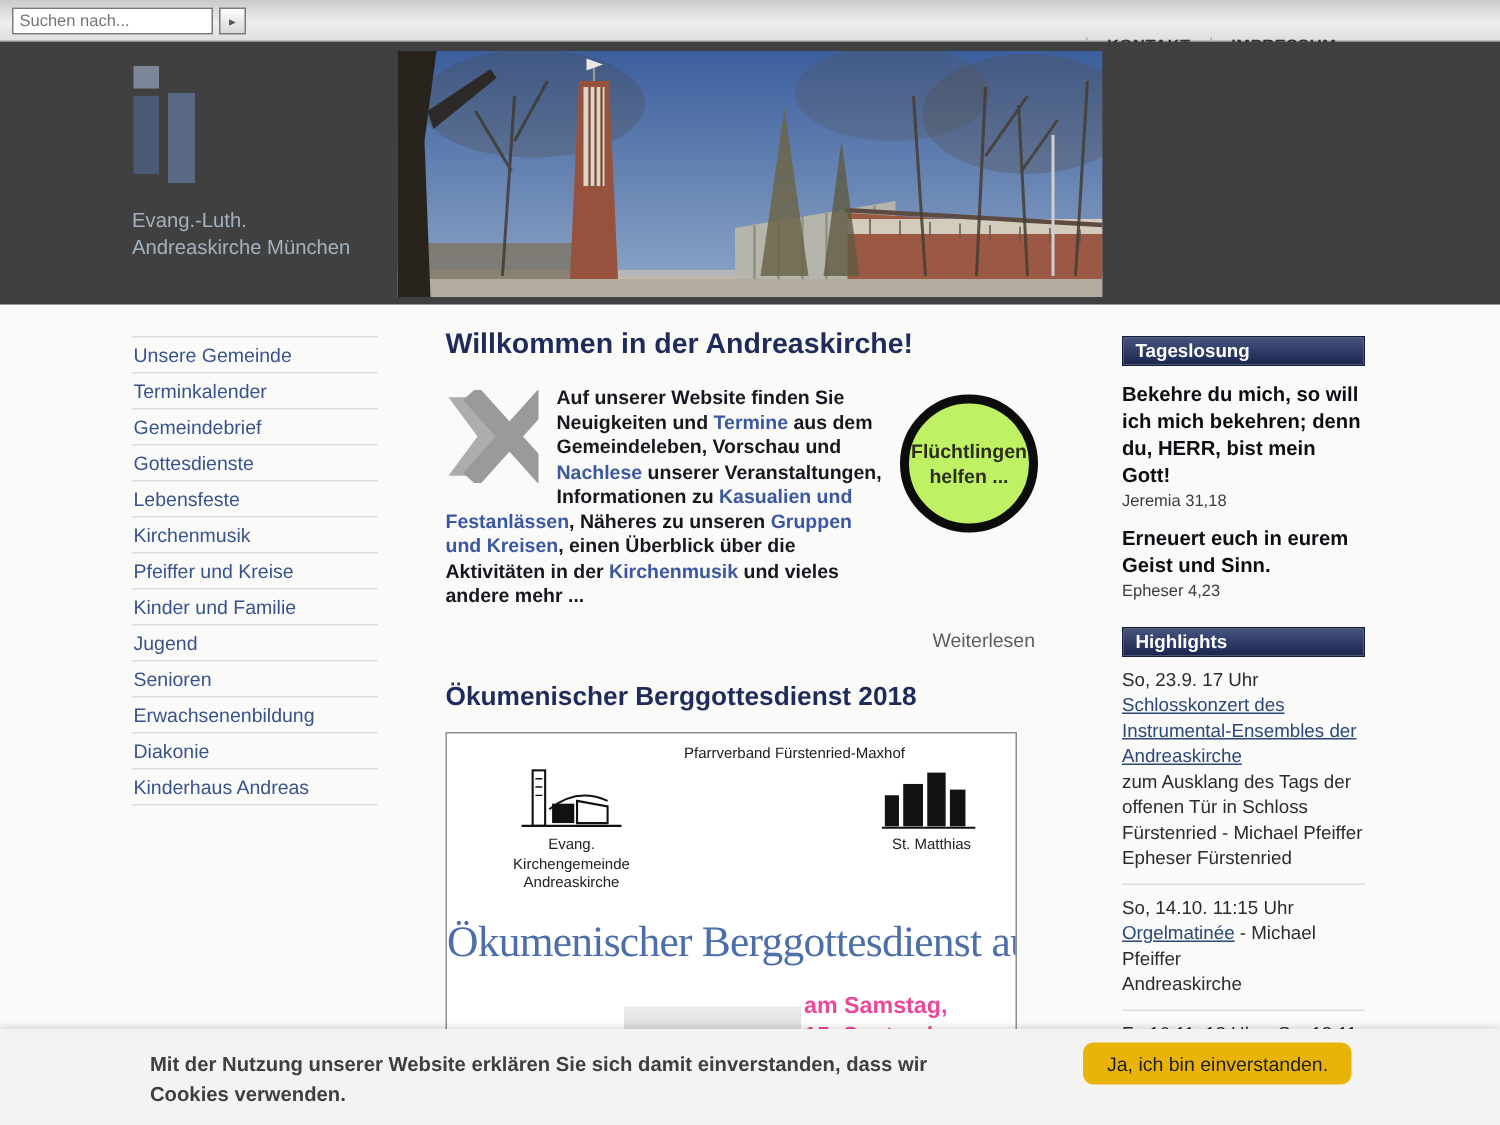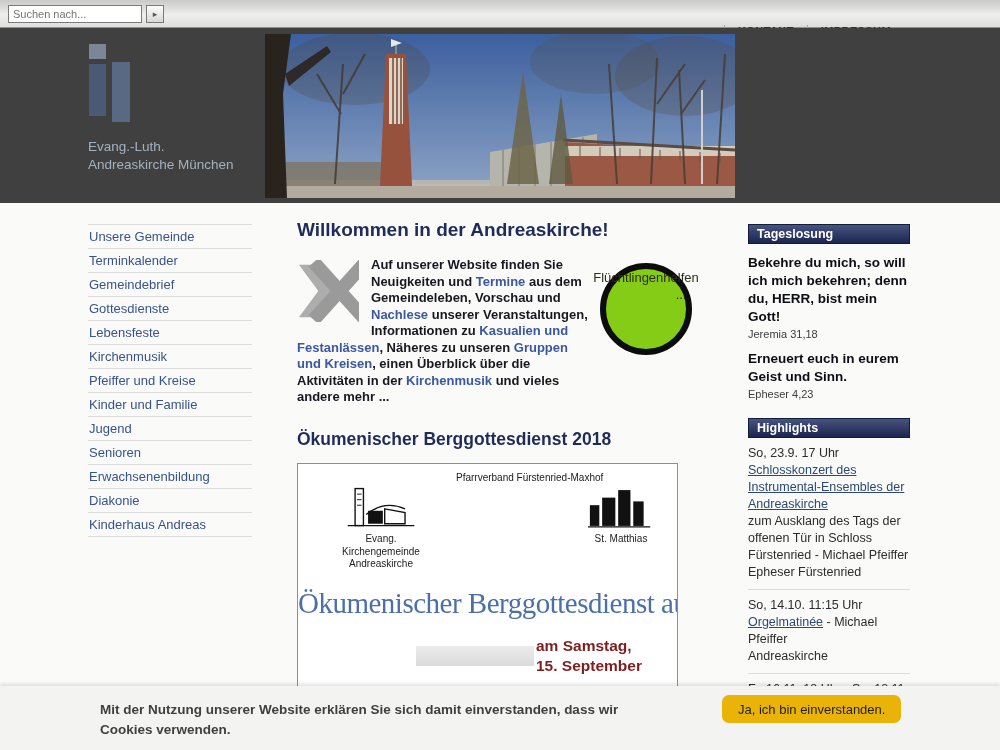--- a/index.html
+++ b/index.html
@@ -35,37 +35,37 @@
   .nav-item{font-size:13px;color:#38538c;padding:4px 1px;border-bottom:1px solid #dcdcdc;cursor:pointer;}
 
   
   .main{position:absolute;left:297px;top:217px;width:393px;}
   h1.welcome{font-size:19px;font-weight:bold;color:#1f2b5a;margin:2px 0 16px;}
   .intro{position:relative;min-height:152px;}
   .cross{float:left;width:62px;height:62px;margin:3px 12px 2px 0;}
   .intro-text{width:292px;font-size:13px;font-weight:bold;line-height:16.5px;color:#17171f;}
   .intro-text a{color:#3a57a0;text-decoration:none;cursor:pointer;}
   .badge{position:absolute;left:303px;top:6px;width:92px;height:92px;border-radius:50%;
-         background:#84cc16;border:6px solid #0c0c0c;box-sizing:border-box;
-         display:flex;justify-content:center;text-align:center;
-         font-size:13px;font-weight:normal;color:#2e2c1a;line-height:17px;cursor:pointer;}
+         background:#bef264;border:6px solid #0c0c0c;box-sizing:border-box;
+         display:flex;flex-direction:column;justify-content:center;text-align:center;
+         font-size:13px;font-weight:bold;color:#2e2c1a;line-height:17px;cursor:pointer;}
   .read-more{text-align:right;font-size:13px;color:#5d5d5d;margin-top:10px;cursor:pointer;}
   h2.article{font-size:17.5px;font-weight:bold;color:#1f2b5a;margin:20px 0 13px;}
 
   
   .poster{position:relative;width:379px;height:256px;border:1px solid #8e8e8e;background:#fff;
           box-sizing:content-box;padding-top:8px;overflow:hidden;}
   .assoc{font-size:10px;color:#1a1a1a;margin-left:158px;}
   .sk-row{display:flex;justify-content:space-between;padding:3px 16px 0 28px;}
   .sk{text-align:center;}
   .sk svg{display:block;margin:0 auto;}
   .sk-cap{font-size:10px;line-height:1.25;color:#222;margin-top:3px;}
   .poster-title{font-family:"Liberation Serif",serif;font-size:29px;color:#4c6fa9;
           text-align:center;margin-top:16px;letter-spacing:-.5px;white-space:nowrap;}
-  .poster-date{font-size:15.5px;font-weight:bold;color:#7f1d1d;margin:16px 0 0 238px;line-height:1.3;}
+  .poster-date{font-size:15.5px;font-weight:bold;color:#ec4899;margin:16px 0 0 238px;line-height:1.3;}
   .poster-blob{position:absolute;left:118px;top:182px;width:118px;height:20px;opacity:.55;
           background:linear-gradient(#dcdcdc,#bdbdbd);}
 
   
   .rightcol{position:absolute;left:748px;top:224px;width:162px;}
   .box-hd{height:18px;line-height:18px;background:linear-gradient(#47547e,#1a2550);
           border:1px solid #121c3c;color:#fff;font-weight:bold;font-size:12.5px;padding-left:8px;}
   .verse{font-size:13.5px;font-weight:bold;line-height:18px;color:#0d0d14;margin:10px 0 2px;}
   .ref{font-size:11px;color:#3c3c3c;margin-bottom:10px;}
   .hl-hd{margin-top:18px;}
@@ -204,20 +204,21 @@
           <rect x="37" y="-9" width="14" height="80" transform="rotate(-42 44 31)"></rect>
         </g>
       </svg>
       <p class="intro-text"><span>Auf unserer Website finden Sie Neuigkeiten und </span><a>Termine</a><span> aus dem Gemeindeleben, Vorschau und </span><a>Nachlese</a><span> unserer Veranstaltungen, Informationen zu </span><a>Kasualien und Festanlässen</a><span>, Näheres zu unseren </span><a>Gruppen und Kreisen</a><span>, einen Überblick über die Aktivitäten in der </span><a>Kirchenmusik</a><span> und vieles andere mehr ...</span></p>
       <div class="badge">
         <span>Flüchtlingen</span>
         <span>helfen ...</span>
       </div>
     </div>
 
+    <div class="read-more">Weiterlesen</div>
 
     <h2 class="article">Ökumenischer Berggottesdienst 2018</h2>
 
     <div class="poster">
       <div class="assoc">Pfarrverband Fürstenried-Maxhof</div>
       <div class="sk-row">
         <div class="sk" style="width:110px">
           <svg width="74" height="44" viewBox="0 0 80 46">
             <rect x="12" y="2" width="9" height="40" fill="none" stroke="#111" stroke-width="1.5"></rect>
             <line x1="14" y1="8" x2="19" y2="8" stroke="#111"></line>

